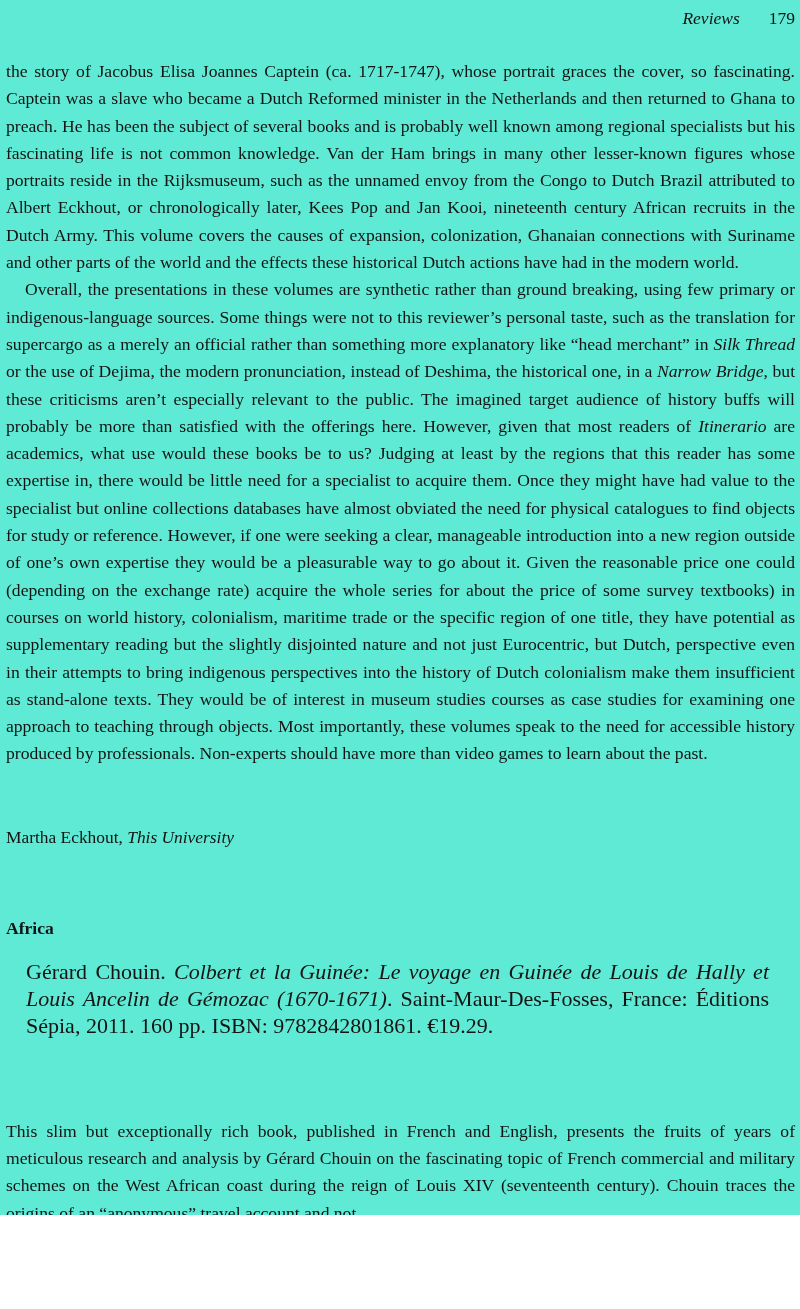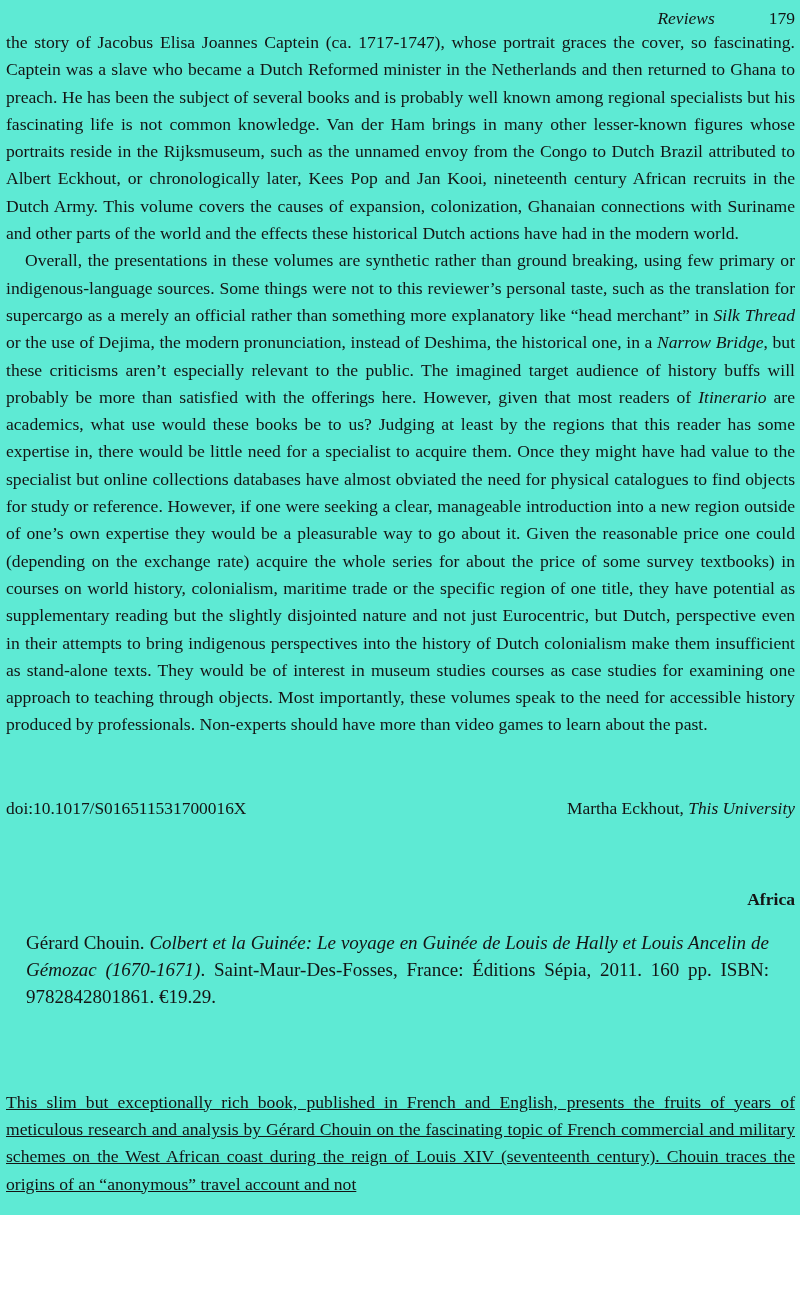--- a/index.html
+++ b/index.html
@@ -16,70 +16,68 @@
     overflow: hidden;
   }
   .header {
     display: flex;
     justify-content: flex-end;
     align-items: baseline;
     font-size: 17.5px;
     line-height: 21px;
   }
   .it { font-style: italic; }
-  .pagenum { margin-left: 54px; }
-  .bodytext { }
+  .pagenum { margin-left: 29px; }
+  .bodytext { margin-top: 29px; }
   .para {
     font-size: 17.6px;
     line-height: 27.3px;
     text-align: justify;
     color: #141414;
   }
   .para.indent { text-indent: 19px; font-family: Liberation Serif, serif; }
   .doi-row {
     margin-top: 56px;
     display: flex;
     justify-content: space-between;
     align-items: baseline;
     font-size: 17.4px;
     line-height: 27px;
   }
   .section-heading {
     margin-top: 64px;
     font-size: 17.6px;
     line-height: 27px;
     font-weight: bold;
-    text-align: right;
   }
   .citation {
     margin: 16px 26px 0 20px;
-    font-size: 19px;
+    font-size: 22px;
     line-height: 27.3px;
     text-align: justify;
   }
-  .opening { margin-top: 78px; text-decoration: underline; }
+  .opening { margin-top: 78px; }
 </style>
 </head>
 <body>
 
 <div class="page">
 
   <div class="header">
     <span class="it">Reviews</span>
     <span class="pagenum">179</span>
   </div>
 
   <div class="bodytext">
 
     <p class="para"><span>the story of Jacobus Elisa Joannes Captein (ca. 1717-1747), whose portrait graces the cover, so fascinating. Captein was a slave who became a Dutch Reformed minister in the Netherlands and then returned to Ghana to preach. He has been the subject of several books and is probably well known among regional specialists but his fascinating life is not common knowledge. Van der Ham brings in many other lesser-known figures whose portraits reside in the Rijksmuseum, such as the unnamed envoy from the Congo to Dutch Brazil attributed to Albert Eckhout, or chronologically later, Kees Pop and Jan Kooi, nineteenth century African recruits in the Dutch Army. This volume covers the causes of expansion, colonization, Ghanaian connections with Suriname and other parts of the world and the effects these historical Dutch actions have had in the modern world.</span></p>
 
     <p class="para indent"><span>Overall, the presentations in these volumes are synthetic rather than ground breaking, using few primary or indigenous-language sources. Some things were not to this reviewer’s personal taste, such as the translation for supercargo as a merely an official rather than something more explanatory like “head merchant” in </span><span class="it">Silk Thread</span><span> or the use of Dejima, the modern pronunciation, instead of Deshima, the historical one, in a </span><span class="it">Narrow Bridge</span><span>, but these criticisms aren’t especially relevant to the public. The imagined target audience of history buffs will probably be more than satisfied with the offerings here. However, given that most readers of </span><span class="it">Itinerario</span><span> are academics, what use would these books be to us? Judging at least by the regions that this reader has some expertise in, there would be little need for a specialist to acquire them. Once they might have had value to the specialist but online collections databases have almost obviated the need for physical catalogues to find objects for study or reference. However, if one were seeking a clear, manageable introduction into a new region outside of one’s own expertise they would be a pleasurable way to go about it. Given the reasonable price one could (depending on the exchange rate) acquire the whole series for about the price of some survey textbooks) in courses on world history, colonialism, maritime trade or the specific region of one title, they have potential as supplementary reading but the slightly disjointed nature and not just Eurocentric, but Dutch, perspective even in their attempts to bring indigenous perspectives into the history of Dutch colonialism make them insufficient as stand-alone texts. They would be of interest in museum studies courses as case studies for examining one approach to teaching through objects. Most importantly, these volumes speak to the need for accessible history produced by professionals. Non-experts should have more than video games to learn about the past.</span></p>
 
     <div class="doi-row">
-      <span>doi:10.1017/S016511531700016X</span>
       <span><span>Martha Eckhout, </span><span class="it">This University</span></span>
     </div>
 
     <h2 class="section-heading">Africa</h2>
 
     <p class="citation"><span>Gérard Chouin. </span><span class="it">Colbert et la Guinée: Le voyage en Guinée de Louis de Hally et Louis Ancelin de Gémozac (1670-1671)</span><span>. Saint-Maur-Des-Fosses, France: Éditions Sépia, 2011. 160 pp. ISBN: 9782842801861. €19.29.</span></p>
 
     <p class="para opening"><span>This slim but exceptionally rich book, published in French and English, presents the fruits of years of meticulous research and analysis by Gérard Chouin on the fascinating topic of French commercial and military schemes on the West African coast during the reign of Louis XIV (seventeenth century). Chouin traces the origins of an “anonymous” travel account and not</span></p>
 
   </div>

